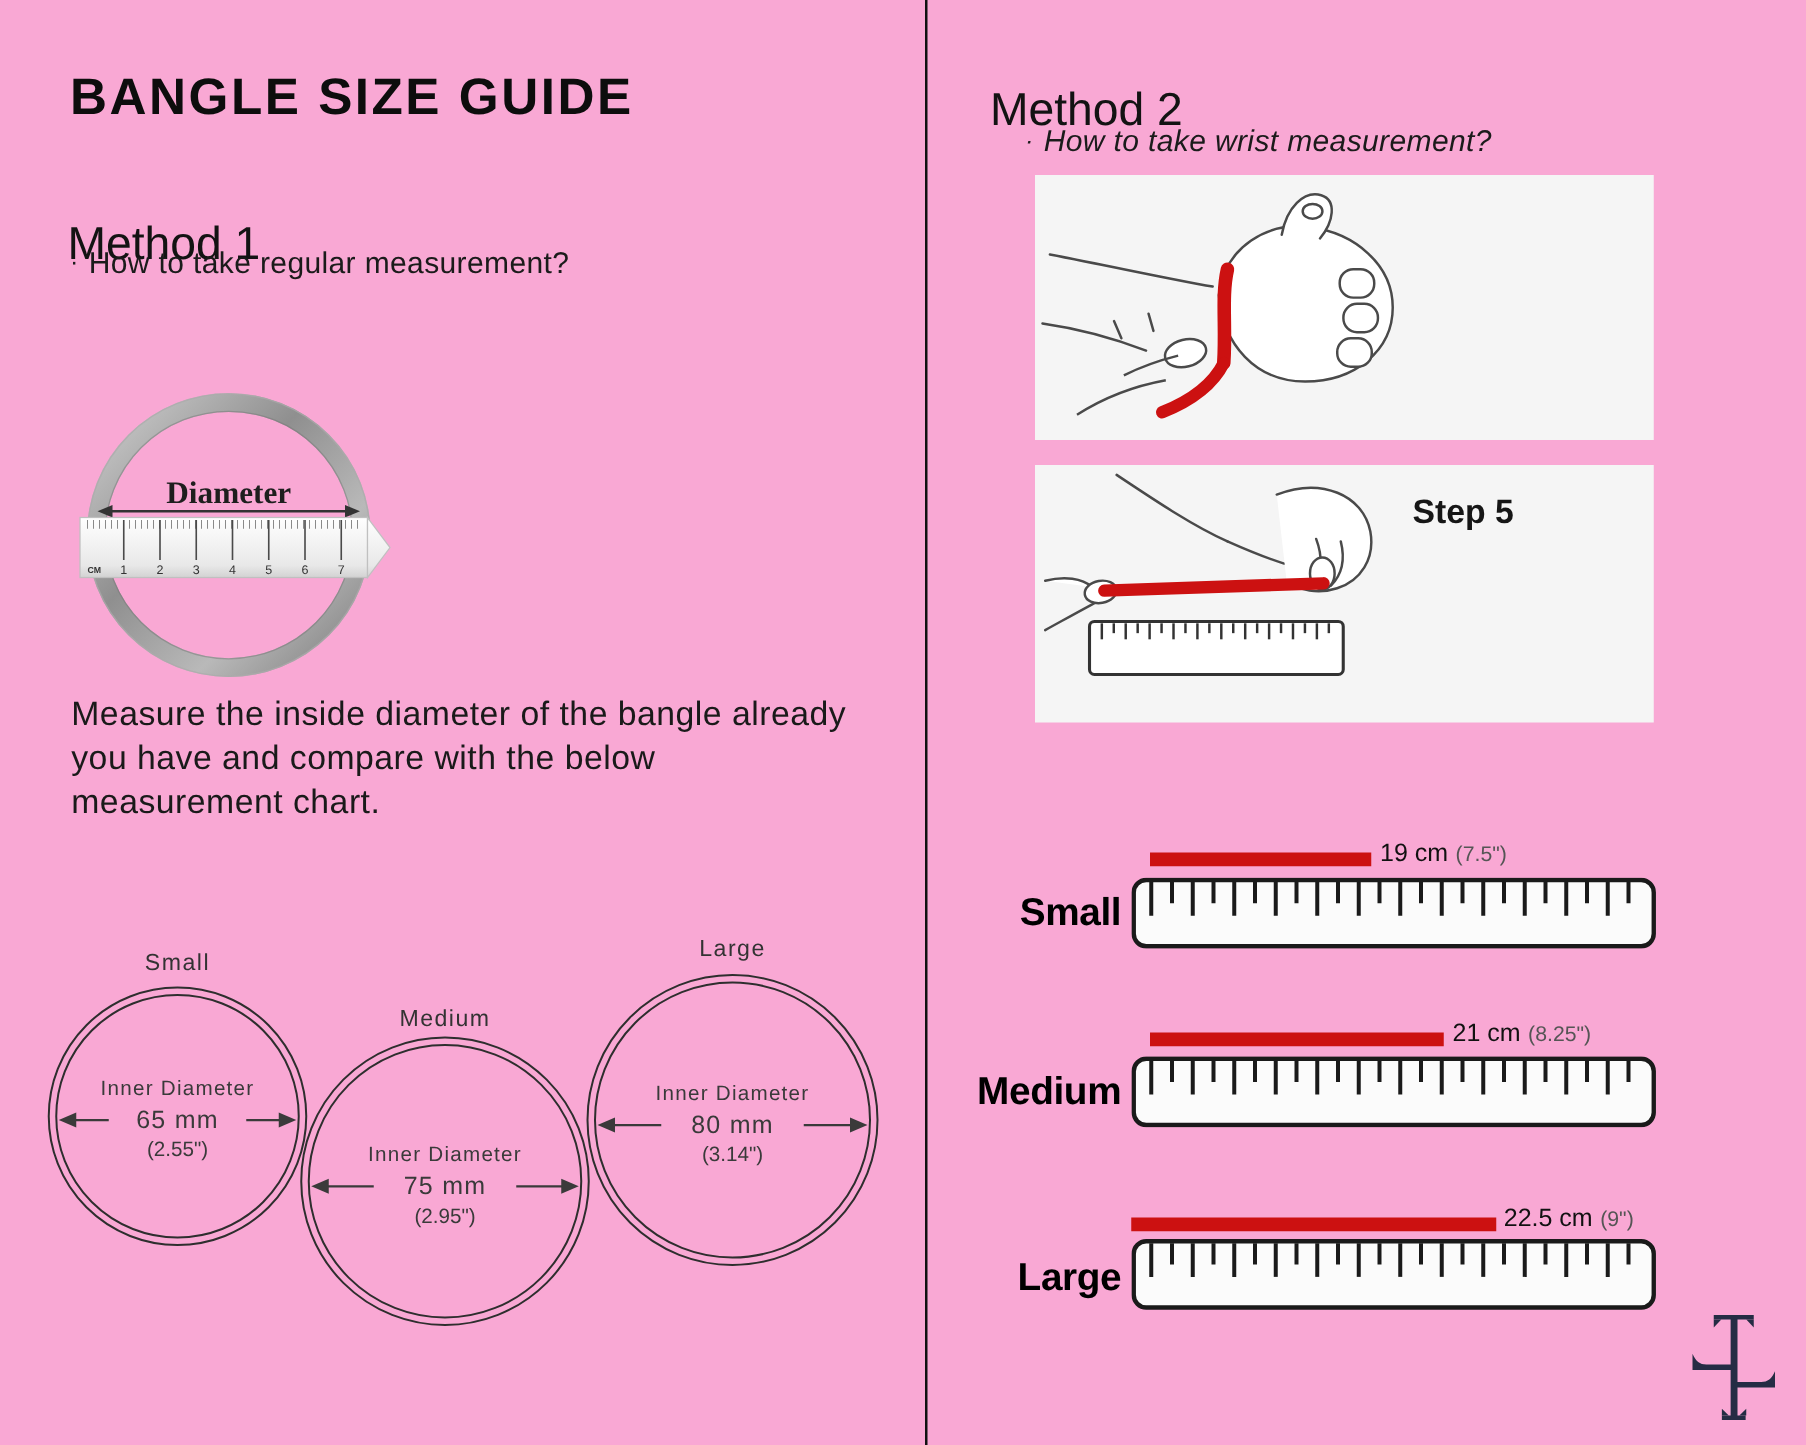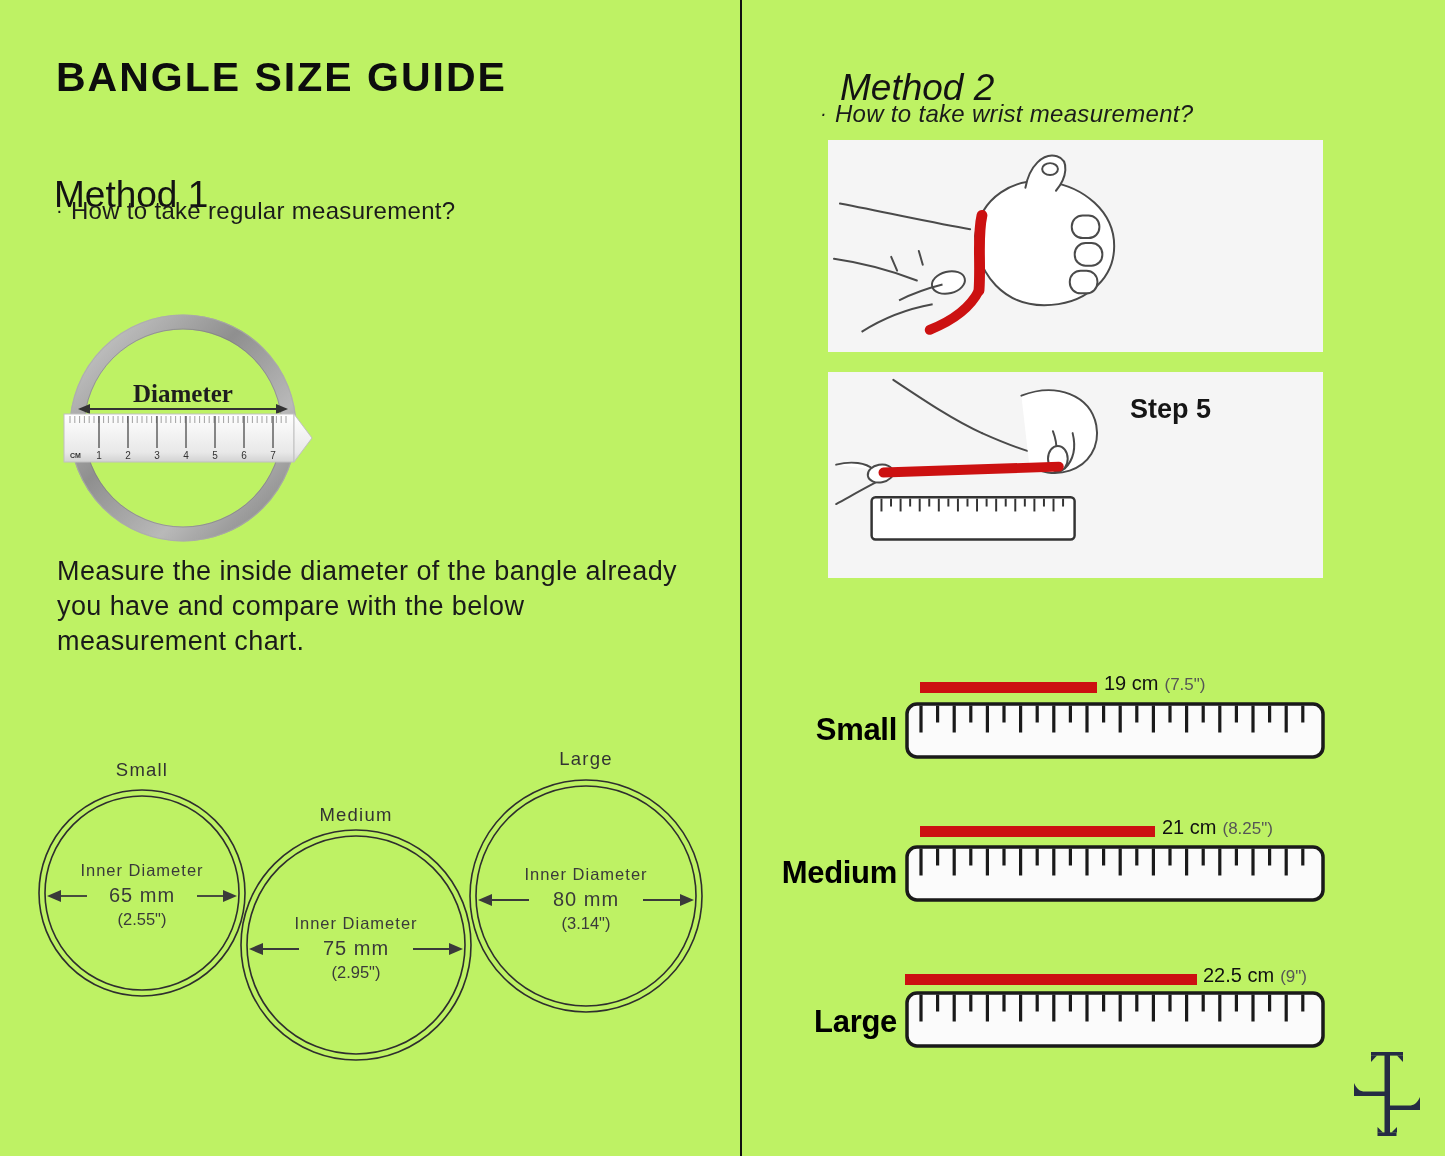--- a/index.html
+++ b/index.html
@@ -1,23 +1,23 @@
 <!DOCTYPE html>
 <html><head>
 <meta charset="utf-8">
 <style>
   html,body{margin:0;padding:0;background:#fff;}
-  .canvas{position:relative;width:1445px;height:1156px;background:#bef264;overflow:hidden;
+  .canvas{position:relative;width:1445px;height:1156px;background:#f9a8d4;overflow:hidden;
           font-family:"Liberation Sans",sans-serif;color:#111;}
   .abs{position:absolute;}
 
   .page-title{left:56px;top:27px;font-size:41px;font-weight:900;letter-spacing:2px;color:#0d0d0d;}
   .method-heading{font-size:37px;font-weight:400;color:#131313;}
   .m1-heading{left:54px;top:143px;}
-  .m2-heading{left:840px;top:36px;font-style:italic;}
+  .m2-heading{left:792px;top:36px;}
   .bullet-line{font-size:24px;color:#1b1b1b;letter-spacing:0.3px;}
   .m1-bullet{left:56px;top:197px;}
   .m2-bullet{left:820px;top:100px;font-style:italic;}
   .bullet-dot{font-size:20px;vertical-align:2px;margin-right:8px;}
 
   .paragraph{left:57px;top:527px;width:625px;font-size:27px;line-height:35px;color:#1a1a1a;letter-spacing:0.4px;}
 
   .divider{left:740px;top:0;width:2px;height:1156px;background:#111;}
 
   .step-card{width:495px;background:#f5f5f5;}

